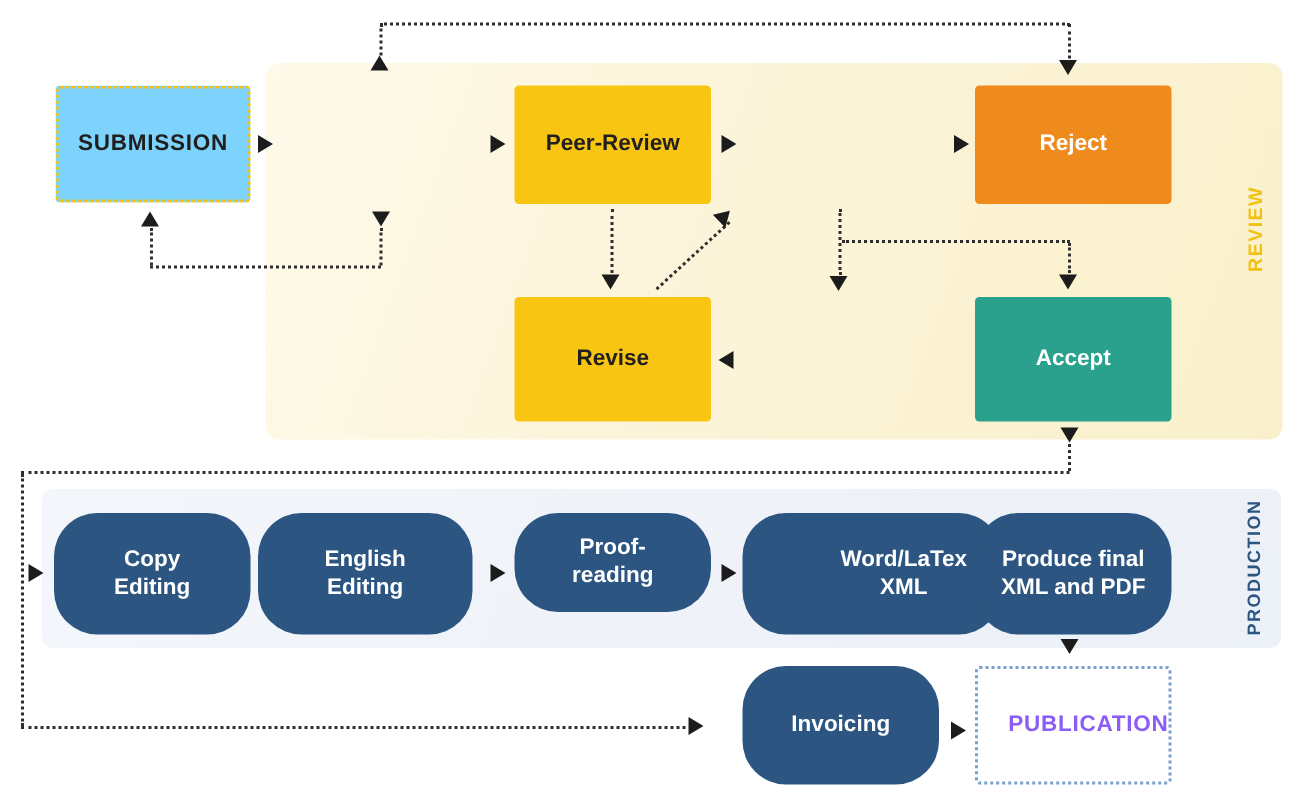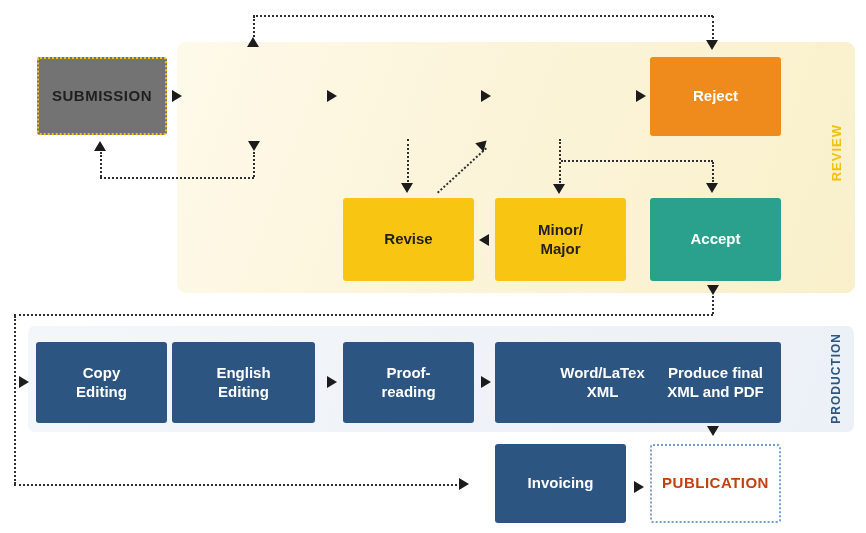--- a/index.html
+++ b/index.html
@@ -16,23 +16,23 @@
   .vlabel span{writing-mode:vertical-rl;transform:rotate(180deg);
     font-weight:700;font-size:13px;letter-spacing:1px;}
   .vlabel.review span{color:#F2C110;}
   .vlabel.production span{color:#2C5681;font-size:12px;}
   .node{position:absolute;display:flex;align-items:center;justify-content:center;
     text-align:center;font-weight:700;font-size:15px;line-height:1.25;
     border-radius:3px;white-space:pre-line;}
   .node.yellow{background:#F8C513;color:#221f1f;}
   .node.orange{background:#EF8A1D;color:#ffffff;}
   .node.teal{background:#2AA18D;color:#ffffff;}
-  .node.navy{background:#2C5681;color:#ffffff;}
-  .node.terminal-y{background:#737373;color:#1f1f1f;border:2px dotted #F5C211;letter-spacing:.5px;text-align:center;}
-  .node.terminal-b{background:#ffffff;color:#c2410c;border:2px dotted #7AA0CE;letter-spacing:.5px;}
+  .node.navy{background:#2C5681;color:#ffffff;border-radius:29px;}
+  .node.terminal-y{background:#7dd3fc;color:#1f1f1f;border:2px dotted #F5C211;letter-spacing:.5px;text-align:center;}
+  .node.terminal-b{background:#ffffff;color:#8b5cf6;border:2px dotted #7AA0CE;letter-spacing:.5px;justify-content:flex-end;}
   
   .dh{position:absolute;height:0;border-top:2px dotted #2e2e2e;}
   .dv{position:absolute;width:0;border-left:2px dotted #2e2e2e;}
   .ddiag{position:absolute;height:0;border-top:2px dotted #2e2e2e;transform-origin:0 0;}
   
   .ar{position:absolute;width:0;height:0;}
   .ar.r{border-left:10px solid #1c1c1c;border-top:6px solid transparent;border-bottom:6px solid transparent;}
   .ar.l{border-right:10px solid #1c1c1c;border-top:6px solid transparent;border-bottom:6px solid transparent;}
   .ar.d{border-top:10px solid #1c1c1c;border-left:6px solid transparent;border-right:6px solid transparent;}
   .ar.u{border-bottom:10px solid #1c1c1c;border-left:6px solid transparent;border-right:6px solid transparent;}
@@ -96,44 +96,43 @@
   <div class="ar r" style="left:172px;top:376px;"></div>
   <div class="ar r" style="left:327px;top:376px;"></div>
   <div class="ar r" style="left:481px;top:376px;"></div>
   <div class="ar r" style="left:636px;top:376px;"></div>
   <div class="ar d" style="left:707px;top:426px;"></div>
   <div class="ar r" style="left:634px;top:481px;"></div>
 
   <div class="node terminal-y" style="left:37px;top:57px;width:126px;height:74px;">
     <span>SUBMISSION</span>
   </div>
+  <div class="node yellow" style="left:343px;top:57px;width:131px;height:79px;">
+    <span>Peer-Review</span>
+  </div>
   <div class="node yellow" style="left:343px;top:198px;width:131px;height:83px;">
     <span>Revise</span>
   </div>
 
   <div class="node orange" style="left:650px;top:57px;width:131px;height:79px;">
     <span>Reject</span>
-  </div>
-  <div class="node yellow" style="left:495px;top:198px;width:131px;height:83px;">
-    <span>Minor/
-Major</span>
   </div>
   <div class="node teal" style="left:650px;top:198px;width:131px;height:83px;">
     <span>Accept</span>
   </div>
 
   <div class="node navy" style="left:36px;top:342px;width:131px;height:81px;">
     <span>Copy
 Editing</span>
   </div>
   <div class="node navy" style="left:172px;top:342px;width:143px;height:81px;">
     <span>English
 Editing</span>
   </div>
-  <div class="node navy" style="left:343px;top:342px;width:131px;height:81px;">
+  <div class="node navy" style="left:343px;top:342px;width:131px;height:66px;">
     <span>Proof-
 reading</span>
   </div>
   <div class="node navy" style="left:495px;top:342px;width:131px;height:81px;padding-left:42px;">
     <span>Word/LaTex
 XML</span>
   </div>
   <div class="node navy" style="left:650px;top:342px;width:131px;height:81px;">
     <span>Produce final
 XML and PDF</span>

